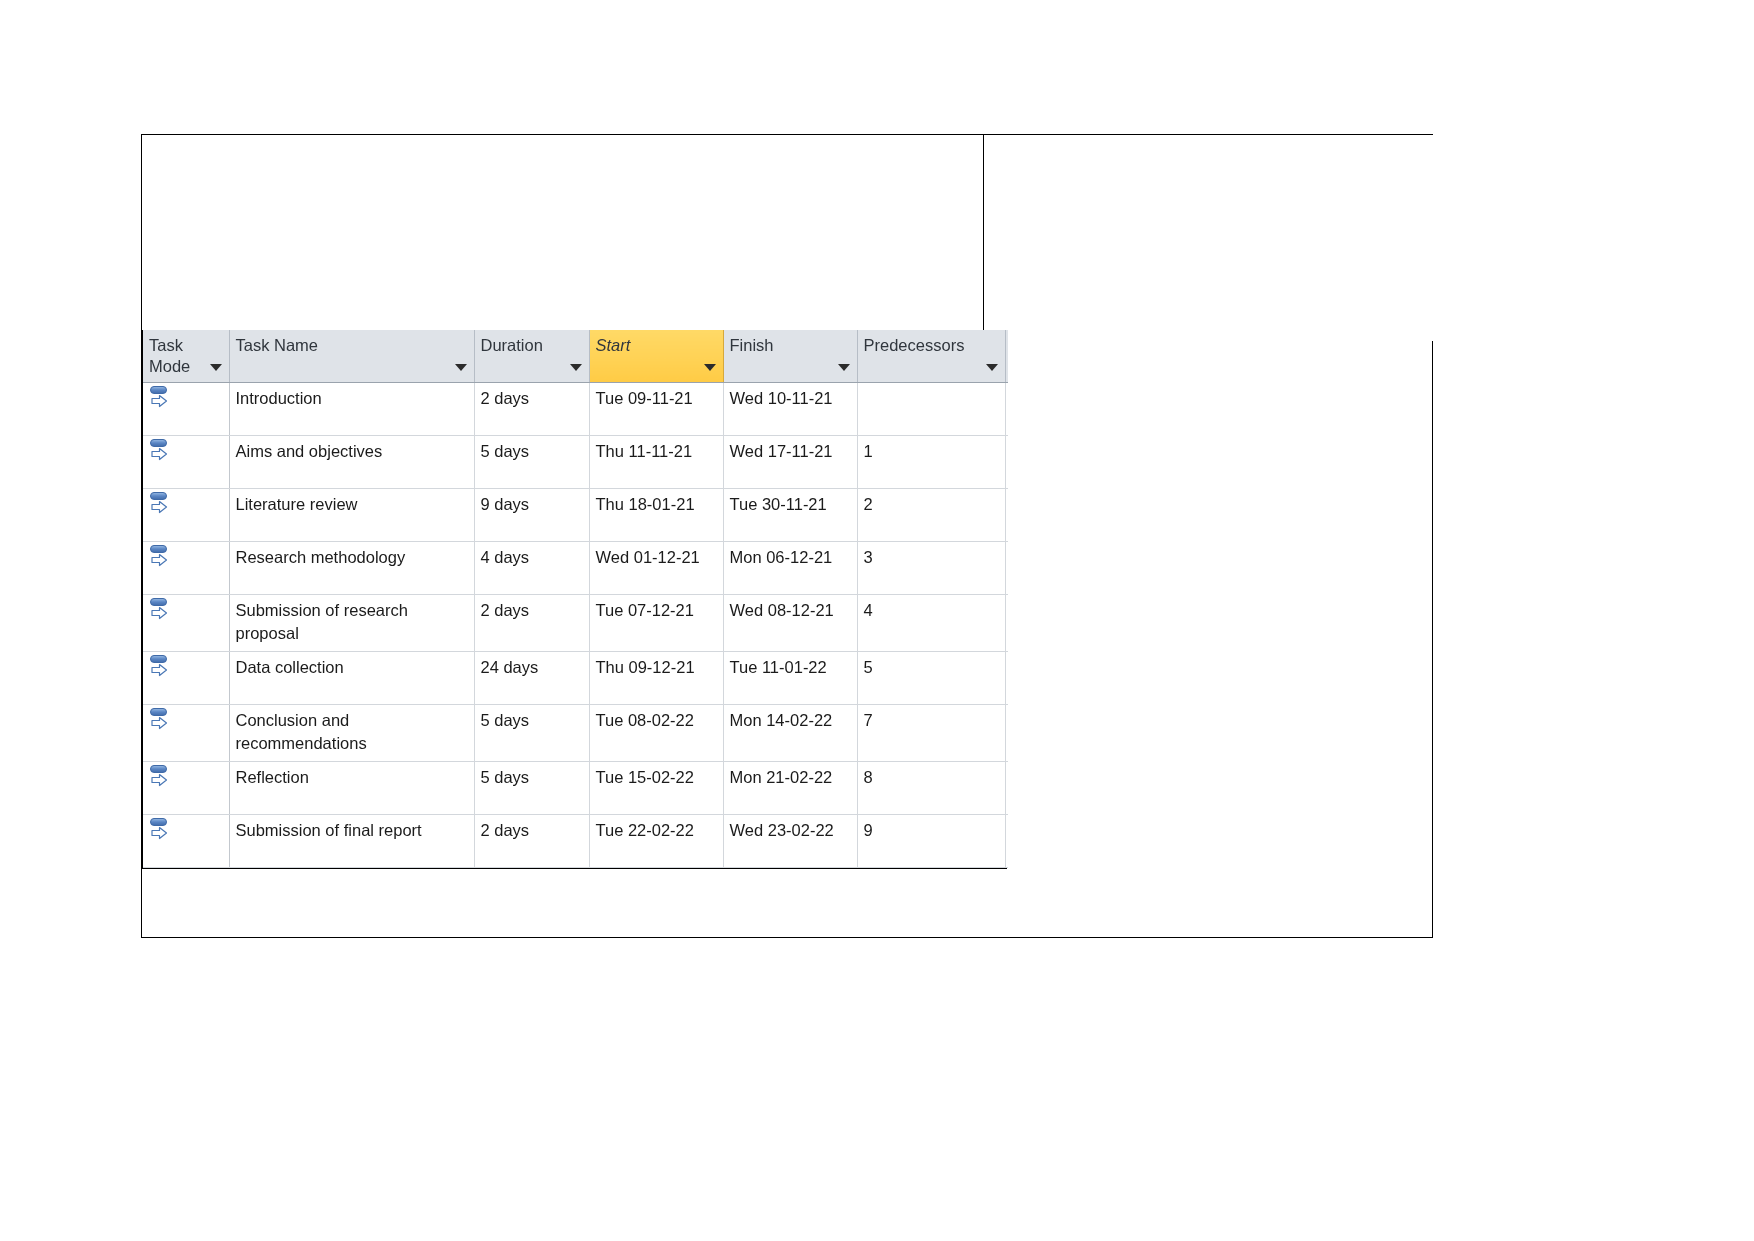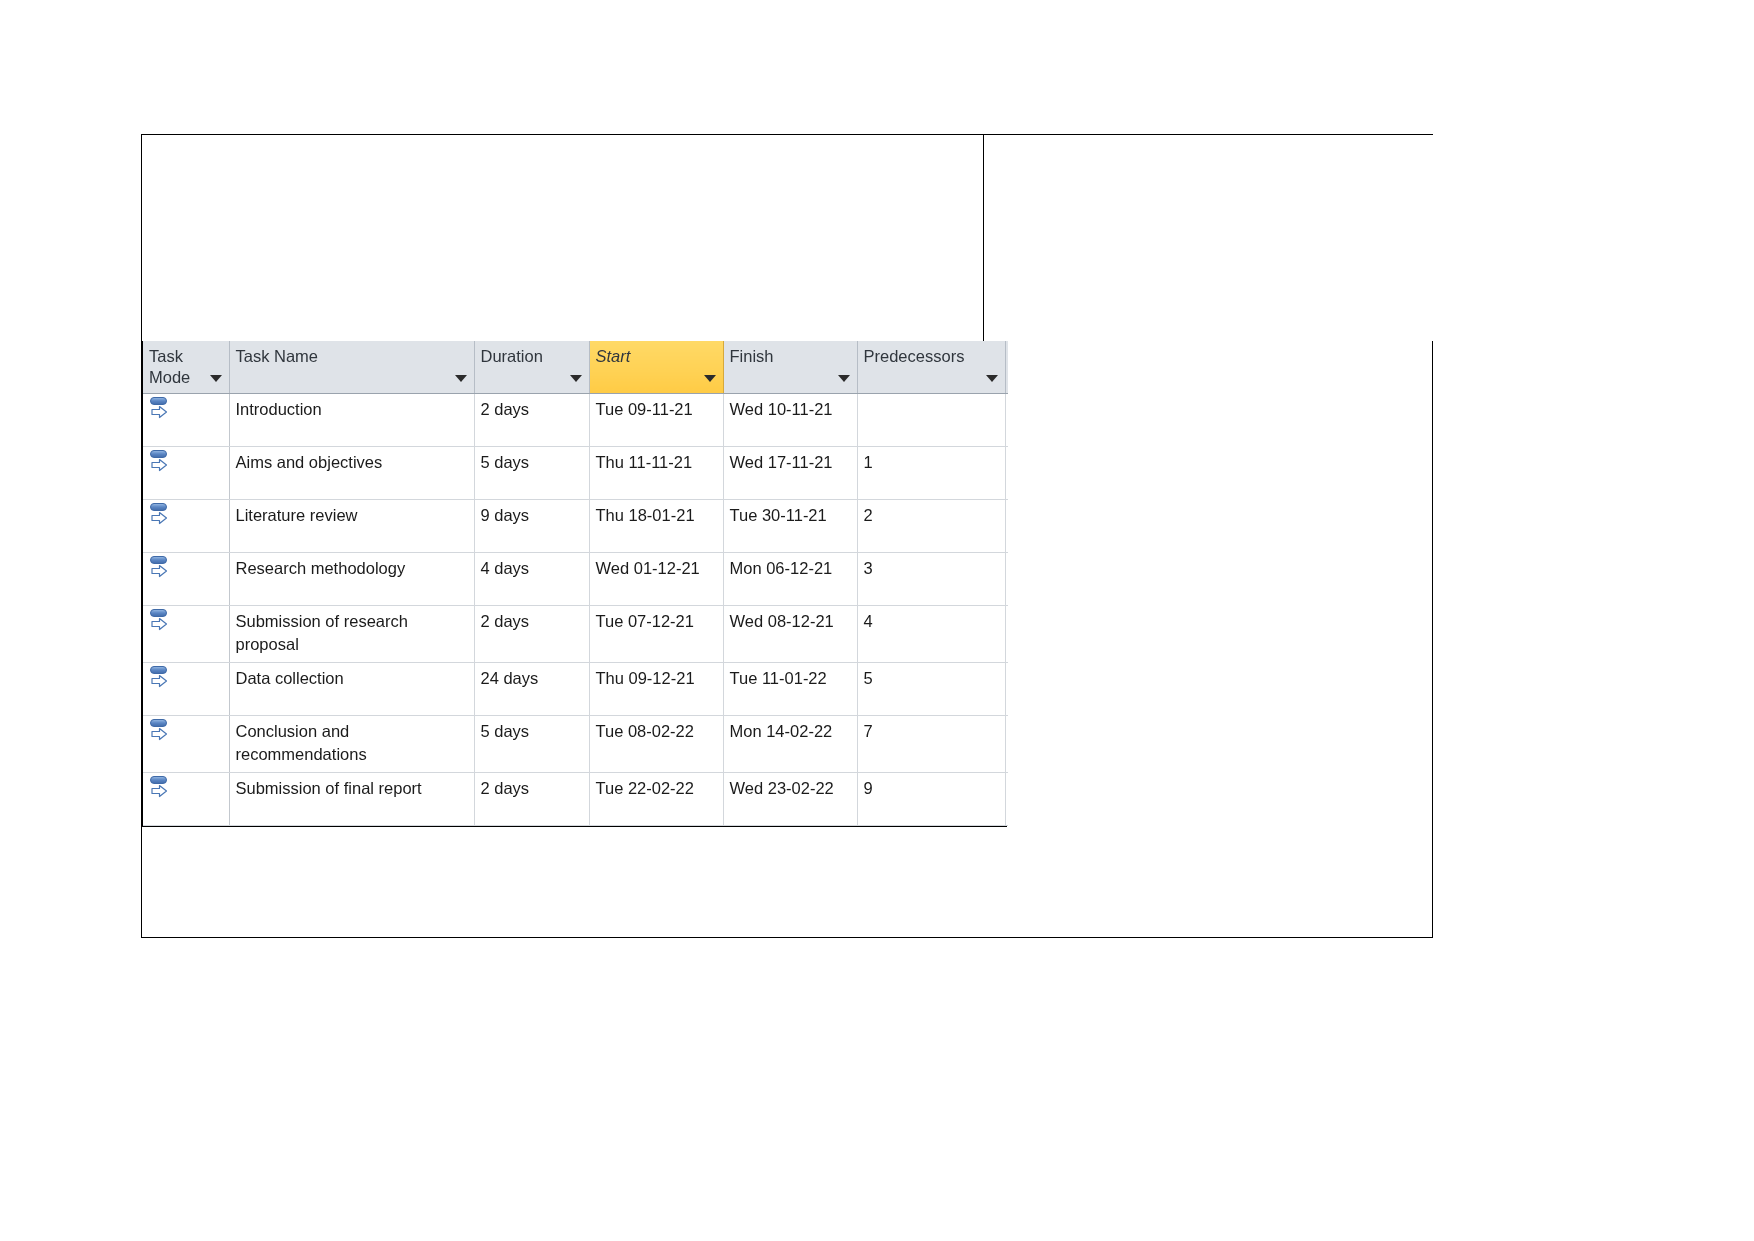--- a/index.html
+++ b/index.html
@@ -52,21 +52,21 @@
     height: 206px;
     background: #ffffff;
   }
   #empty-pane-left  { left: 0px;   width: 841px; }
   #empty-pane-right { left: 842px; width: 449px; }
 
   
   #project-table {
     position: absolute;
     left: 0px;
-    top: 206px;
+    top: 195px;
     width: 865px;
     background: #ffffff;
     border-left: 1.5px solid #000000;
     border-bottom: 1.5px solid #000000;
     box-sizing: border-box;
   }
 
   table.grid {
     border-collapse: collapse;
     table-layout: fixed;
@@ -418,20 +418,46 @@
           <tr>
             <td class="c-mode">
               <span class="taskmode-icon">
                 <span class="pin-head"></span>
                 <svg class="arrow-svg" width="17" height="14" viewBox="0 0 17 14">
                   <path d="M1 4.5 H8.5 V1.5 L15.5 7 L8.5 12.5 V9.5 H1 Z" fill="#ffffff" stroke="#4a77b5" stroke-width="1.2" stroke-linejoin="round"></path>
                 </svg>
               </span>
             </td>
             <td>
+              <span class="cell">Reflection</span>
+            </td>
+            <td>
+              <span class="cell">5 days</span>
+            </td>
+            <td>
+              <span class="cell">Tue 15-02-22</span>
+            </td>
+            <td>
+              <span class="cell">Mon 21-02-22</span>
+            </td>
+            <td class="c-pred">
+              <span class="cell">8</span>
+            </td>
+            <td class="partial"></td>
+          </tr>
+          <tr>
+            <td class="c-mode">
+              <span class="taskmode-icon">
+                <span class="pin-head"></span>
+                <svg class="arrow-svg" width="17" height="14" viewBox="0 0 17 14">
+                  <path d="M1 4.5 H8.5 V1.5 L15.5 7 L8.5 12.5 V9.5 H1 Z" fill="#ffffff" stroke="#4a77b5" stroke-width="1.2" stroke-linejoin="round"></path>
+                </svg>
+              </span>
+            </td>
+            <td>
               <span class="cell">Submission of final report</span>
             </td>
             <td>
               <span class="cell">2 days</span>
             </td>
             <td>
               <span class="cell">Tue 22-02-22</span>
             </td>
             <td>
               <span class="cell">Wed 23-02-22</span>

